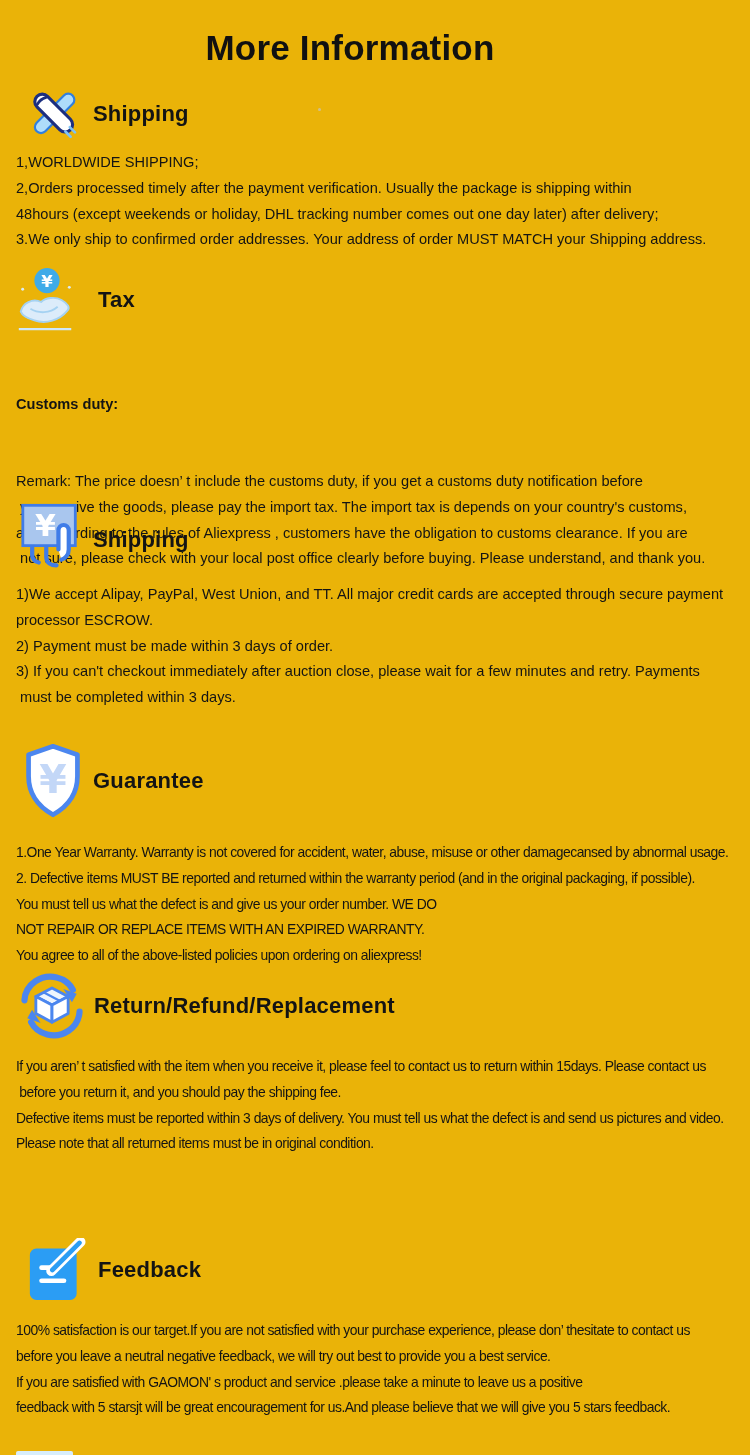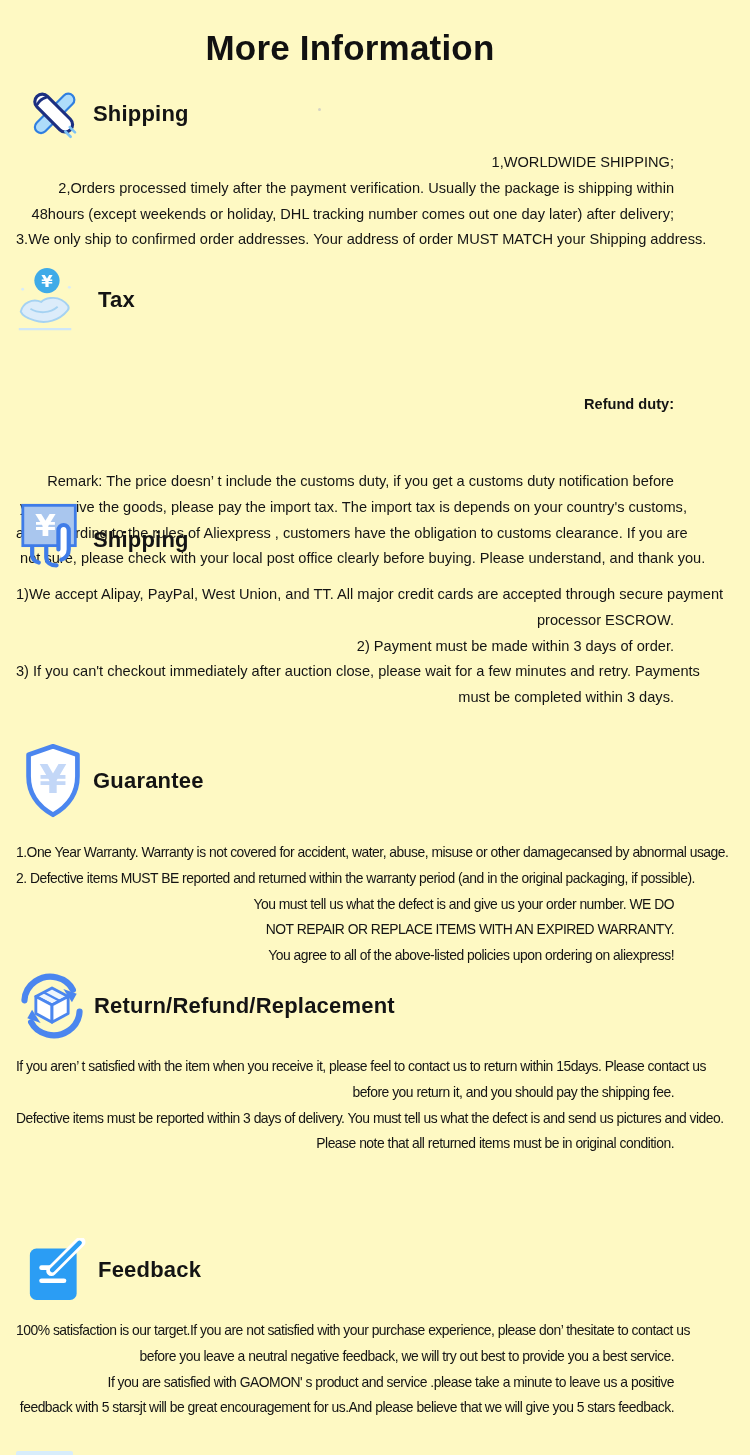--- a/index.html
+++ b/index.html
@@ -1,19 +1,19 @@
 <!DOCTYPE html>
 <html><head>
 <meta charset="utf-8">
 <style>
   html,body{margin:0;padding:0;background:#ffffff;}
   .page{
     position:relative;
     width:750px;height:1455px;
-    background:#fef9c3;
+    background:#eab308;
     overflow:hidden;
     font-family:"Liberation Sans","DejaVu Sans",sans-serif;
     color:#151515;
   }
   .page-title{
     position:absolute;top:28px;left:0;width:700px;
     text-align:center;
     font-size:35px;font-weight:bold;color:#111;
     letter-spacing:0.2px;
     margin:0;
@@ -26,21 +26,21 @@
   .hdr{display:flex;align-items:center;}
   .icon{display:block;line-height:0;flex:0 0 auto;}
   .stitle{
     margin:0;font-size:22px;font-weight:bold;color:#141414;letter-spacing:0.2px;
   }
   .lines{
     padding-left:16px;
     font-size:14.6px;line-height:25.8px;
     white-space:pre;color:#141414;
   }
-  .line{white-space:pre;text-align:right;}
+  .line{white-space:pre;}
   .subhead{font-weight:bold;}
   .tight .lines{font-size:13.9px;letter-spacing:-0.5px;}
 
   
   .s-ship{top:86px;}      .s-ship .hdr{padding-left:25px;gap:10px;}  .s-ship .lines{margin-top:8px;}
   .s-tax{top:266px;}      .s-tax .hdr{padding-left:14px;gap:20px;}   .s-tax .lines{margin-top:6px;}
   .s-pay{top:502px;}      .s-pay .hdr{padding-left:20px;gap:13px;}   .s-pay .lines{margin-top:4px;}
   .s-guar{top:742px;}     .s-guar .hdr{padding-left:22px;gap:9px;}   .s-guar .lines{margin-top:20px;}
   .s-ret{top:966px;}     .s-ret .hdr{padding-left:14px;gap:4px;}    .s-ret .lines{margin-top:8px;}
   .s-feed{top:1238px;}    .s-feed .hdr{padding-left:28px;gap:12px;}  .s-feed .lines{margin-top:16px;}
@@ -84,21 +84,21 @@
           <path d="M6 47 C8 38 18 33 27 37 C31 33 41 31 48 35 C55 39 57 43 54 46 C46 56 32 60 20 56 C13 54 8 52 6 47 Z" fill="#dcecfa" stroke="#a5d2f2" stroke-width="2"></path>
           <path d="M16 44 C24 49 36 49 44 42" fill="none" stroke="#a5d2f2" stroke-width="2"></path>
           <line x1="4" y1="65" x2="58" y2="65" stroke="#cfe7f8" stroke-width="2.5"></line>
           <circle cx="8" cy="24" r="1.5" fill="#d9ecfa"></circle>
           <circle cx="56" cy="22" r="1.5" fill="#d9ecfa"></circle>
         </svg>
       </span>
       <h2 class="stitle">Tax</h2>
     </div>
     <div class="lines">
-      <div class="line subhead">Refund duty:</div>
+      <div class="line subhead">Customs duty:</div>
       <div><div class="line">Remark: The price doesn’ t include the customs duty, if you get a customs duty notification before</div><div class="line"> you receive the goods, please pay the import tax. The import tax is depends on your country's customs,</div><div class="line">and according to the rules of Aliexpress , customers have the obligation to customs clearance. If you are</div><div class="line"> not sure, please check with your local post office clearly before buying. Please understand, and thank you.</div></div>
     </div>
   </section>
 
   <section class="section s-pay">
     <div class="hdr">
       <span class="icon">
         <svg width="60" height="76" viewBox="0 0 64 80">
           <rect x="3" y="3" width="56" height="43" fill="#a9c6ee" stroke="#3f7ce8" stroke-width="3"></rect>
           <text x="27" y="36" font-size="32" font-weight="bold" fill="#ffffff" text-anchor="middle" font-family="DejaVu Sans, sans-serif">¥</text>

